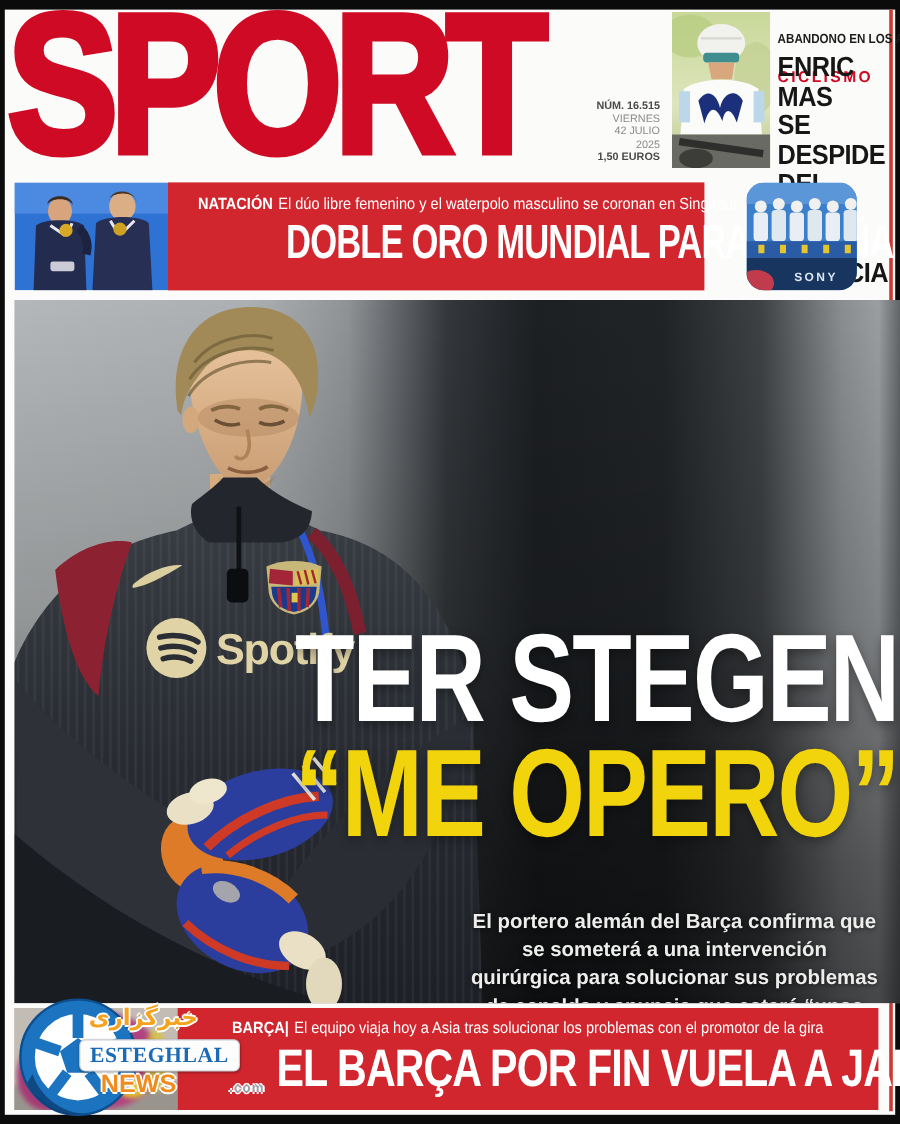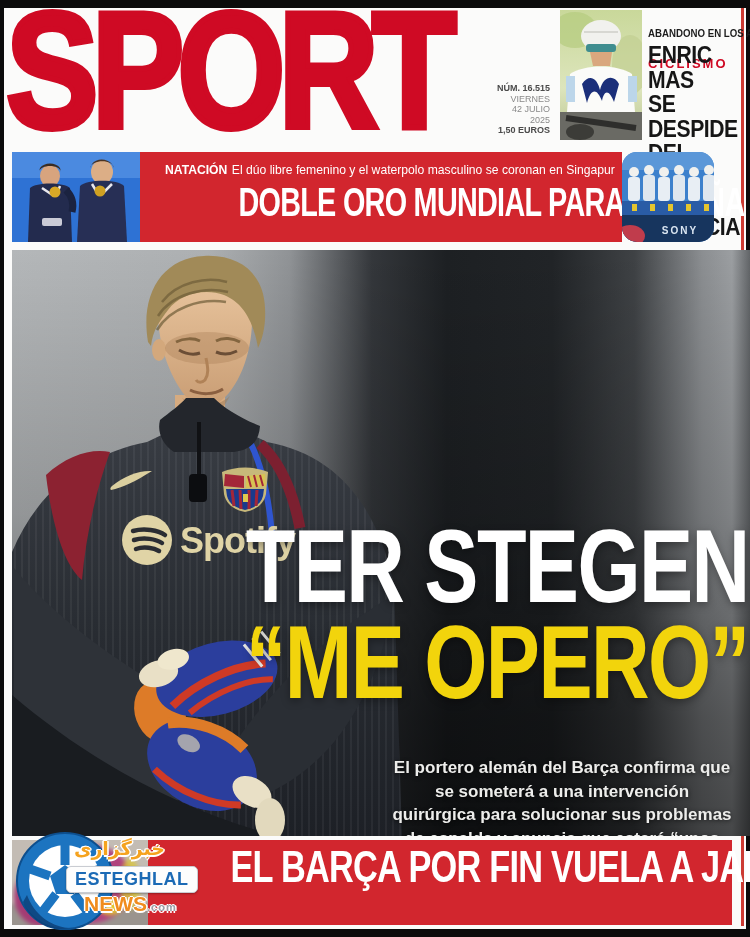--- a/index.html
+++ b/index.html
@@ -16,21 +16,21 @@
   .issue .b{font-weight:bold;color:#4a4a4a;}
   .cyclist{position:absolute;left:560px;top:10px;width:82px;height:130px;overflow:hidden;}
   .cic-section{position:absolute;left:648px;top:12px;color:#cf0a24;font-weight:bold;font-size:13px;letter-spacing:2px;margin-top:44px;}
   .cic-kicker{position:absolute;left:648px;top:27px;color:#1c1c1c;font-weight:bold;font-size:11px;
               transform:scaleX(0.88);transform-origin:left top;white-space:nowrap;letter-spacing:0px;}
   .cic-headline{position:absolute;left:648px;top:43px;color:#161616;font-weight:bold;font-size:23px;
                 line-height:24.5px;transform:scaleX(0.92);transform-origin:left top;letter-spacing:-0.5px;}
 
   
   .band-photo-l{position:absolute;left:12px;top:152px;width:128px;height:90px;overflow:hidden;}
-  .band-red{position:absolute;left:140px;top:152px;width:482px;height:90px;background:#d2262e;color:#fff;text-align:center;}
+  .band-red{position:absolute;left:140px;top:152px;width:447px;height:90px;background:#d2262e;color:#fff;text-align:center;}
   .band-photo-r{position:absolute;left:622px;top:152px;width:92px;height:90px;overflow:hidden;border-radius:15px;}
   .kickline{margin-top:10px;font-size:13.5px;white-space:nowrap;}
   .kickline .fit{display:inline-block;transform:scaleX(0.9);transform-origin:center;}
   .kickline .kb{font-weight:bold;margin-right:5px;}
   .bigline{margin-top:3px;white-space:nowrap;}
   .bigline .fit{display:inline-block;font-weight:bold;font-size:40px;line-height:44px;letter-spacing:-1px;
                 transform:scaleX(0.72);transform-origin:center;}
 
   
   .main-photo{position:absolute;left:12px;top:250px;width:726px;height:586px;overflow:hidden;
@@ -55,24 +55,24 @@
   .bb-red .kickline{margin-top:9px;font-size:13.5px;}
   .bb-red .bigline .fit{font-size:44px;line-height:48px;transform:scaleX(0.78);}
 
   
   .wm{position:absolute;left:10px;top:826px;width:195px;height:110px;z-index:50;}
   .wm-persian{position:absolute;left:70px;top:11px;width:85px;text-align:right;direction:rtl;
      font-size:19px;font-weight:bold;color:#f5a31f;
      text-shadow:-1.5px 0 #fff,1.5px 0 #fff,0 -1.5px #fff,0 1.5px #fff,1px 1px #fff,-1px -1px #fff;}
   .wm-badge{position:absolute;left:56px;top:40px;background:#fdfdfd;border:1px solid #c9ccd2;border-radius:5px;
      padding:2px 8px;color:#1b6ab5;font-weight:bold;font-size:18px;letter-spacing:0.5px;
-     box-shadow:0 1px 2px rgba(0,0,0,0.3);}
+     box-shadow:0 1px 2px rgba(0,0,0,0.3);font-family:Liberation Serif, serif;}
   .wm-news{position:absolute;left:74px;top:66px;font-size:21px;font-weight:bold;color:#f08c1e;
      text-shadow:-1.5px 0 #fff,1.5px 0 #fff,0 -1.5px #fff,0 1.5px #fff;}
-  .wm-news .tld{font-size:11px;color:#9aa0a8;letter-spacing:1px;}
+  .wm-news .tld{font-size:11px;color:#9aa0a8;letter-spacing:1px;padding-left:44px;}
 </style>
 </head>
 <body>
 
 <div class="page">
   <div class="paper"></div>
   <div class="redline"></div>
 
   <div class="logo">SPORT</div>
 
@@ -290,20 +290,23 @@
         <ellipse cx="80" cy="50" rx="48" ry="40" fill="#b0437e"></ellipse>
         <ellipse cx="34" cy="62" rx="26" ry="30" fill="#a53b74"></ellipse>
         <ellipse cx="70" cy="10" rx="16" ry="13" fill="#4a4440"></ellipse>
         <ellipse cx="104" cy="72" rx="12" ry="9" fill="#e5c52e"></ellipse>
         <ellipse cx="124" cy="50" rx="10" ry="26" fill="#d9c53c" opacity="0.8"></ellipse>
       </svg>
     </div>
   </div>
 
   <div class="bb-red">
+    <div class="kickline">
+      <span class="fit"><span class="kb"><span>BARÇA</span><span>|</span></span><span>El equipo viaja hoy a Asia tras solucionar los problemas con el promotor de la gira</span></span>
+    </div>
     <div class="bigline">
       <span class="fit">EL BARÇA POR FIN VUELA A JAPÓN</span>
     </div>
   </div>
 
   <div class="wm">
     <svg width="102" height="102" viewBox="0 0 102 102" style="position:absolute;left:4px;top:4px;">
       <circle cx="51" cy="51" r="48" fill="#1c74c0" stroke="#0d4f8e" stroke-width="2"></circle>
       <circle cx="51" cy="51" r="36" fill="#ffffff"></circle>
       <path d="M 51,35 L 66,46 L 60,64 L 42,64 L 36,46 Z" fill="#1c74c0"></path>

